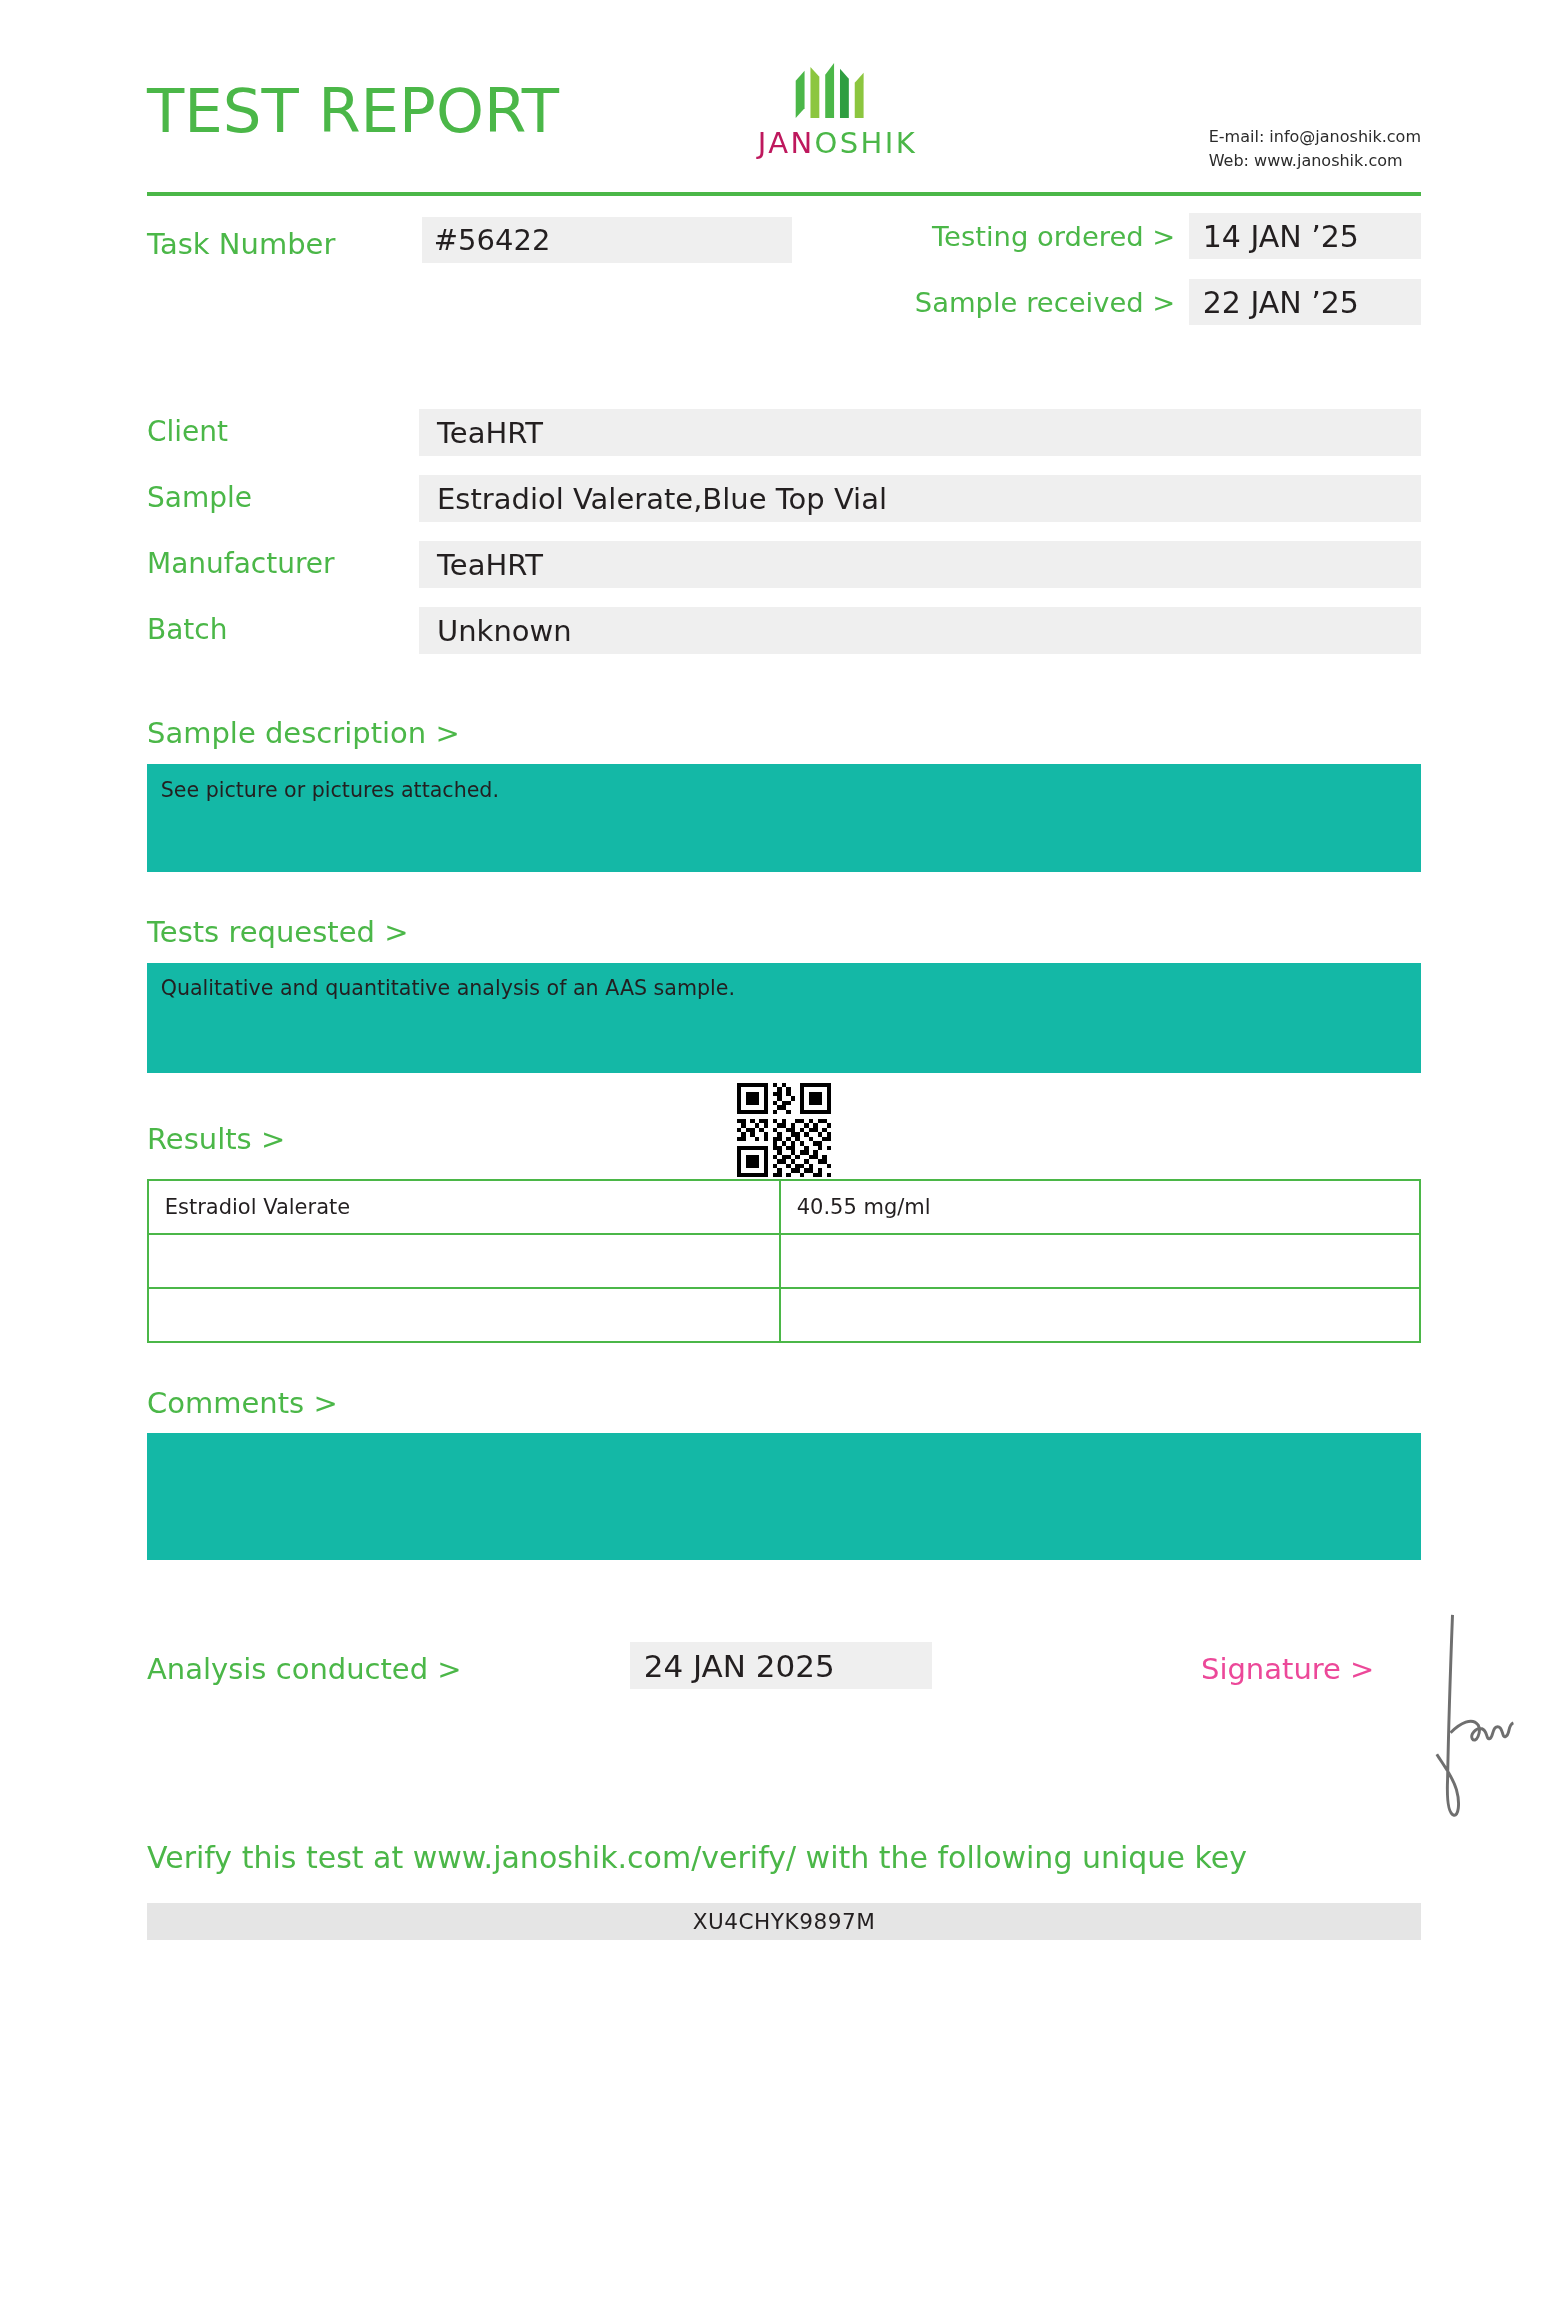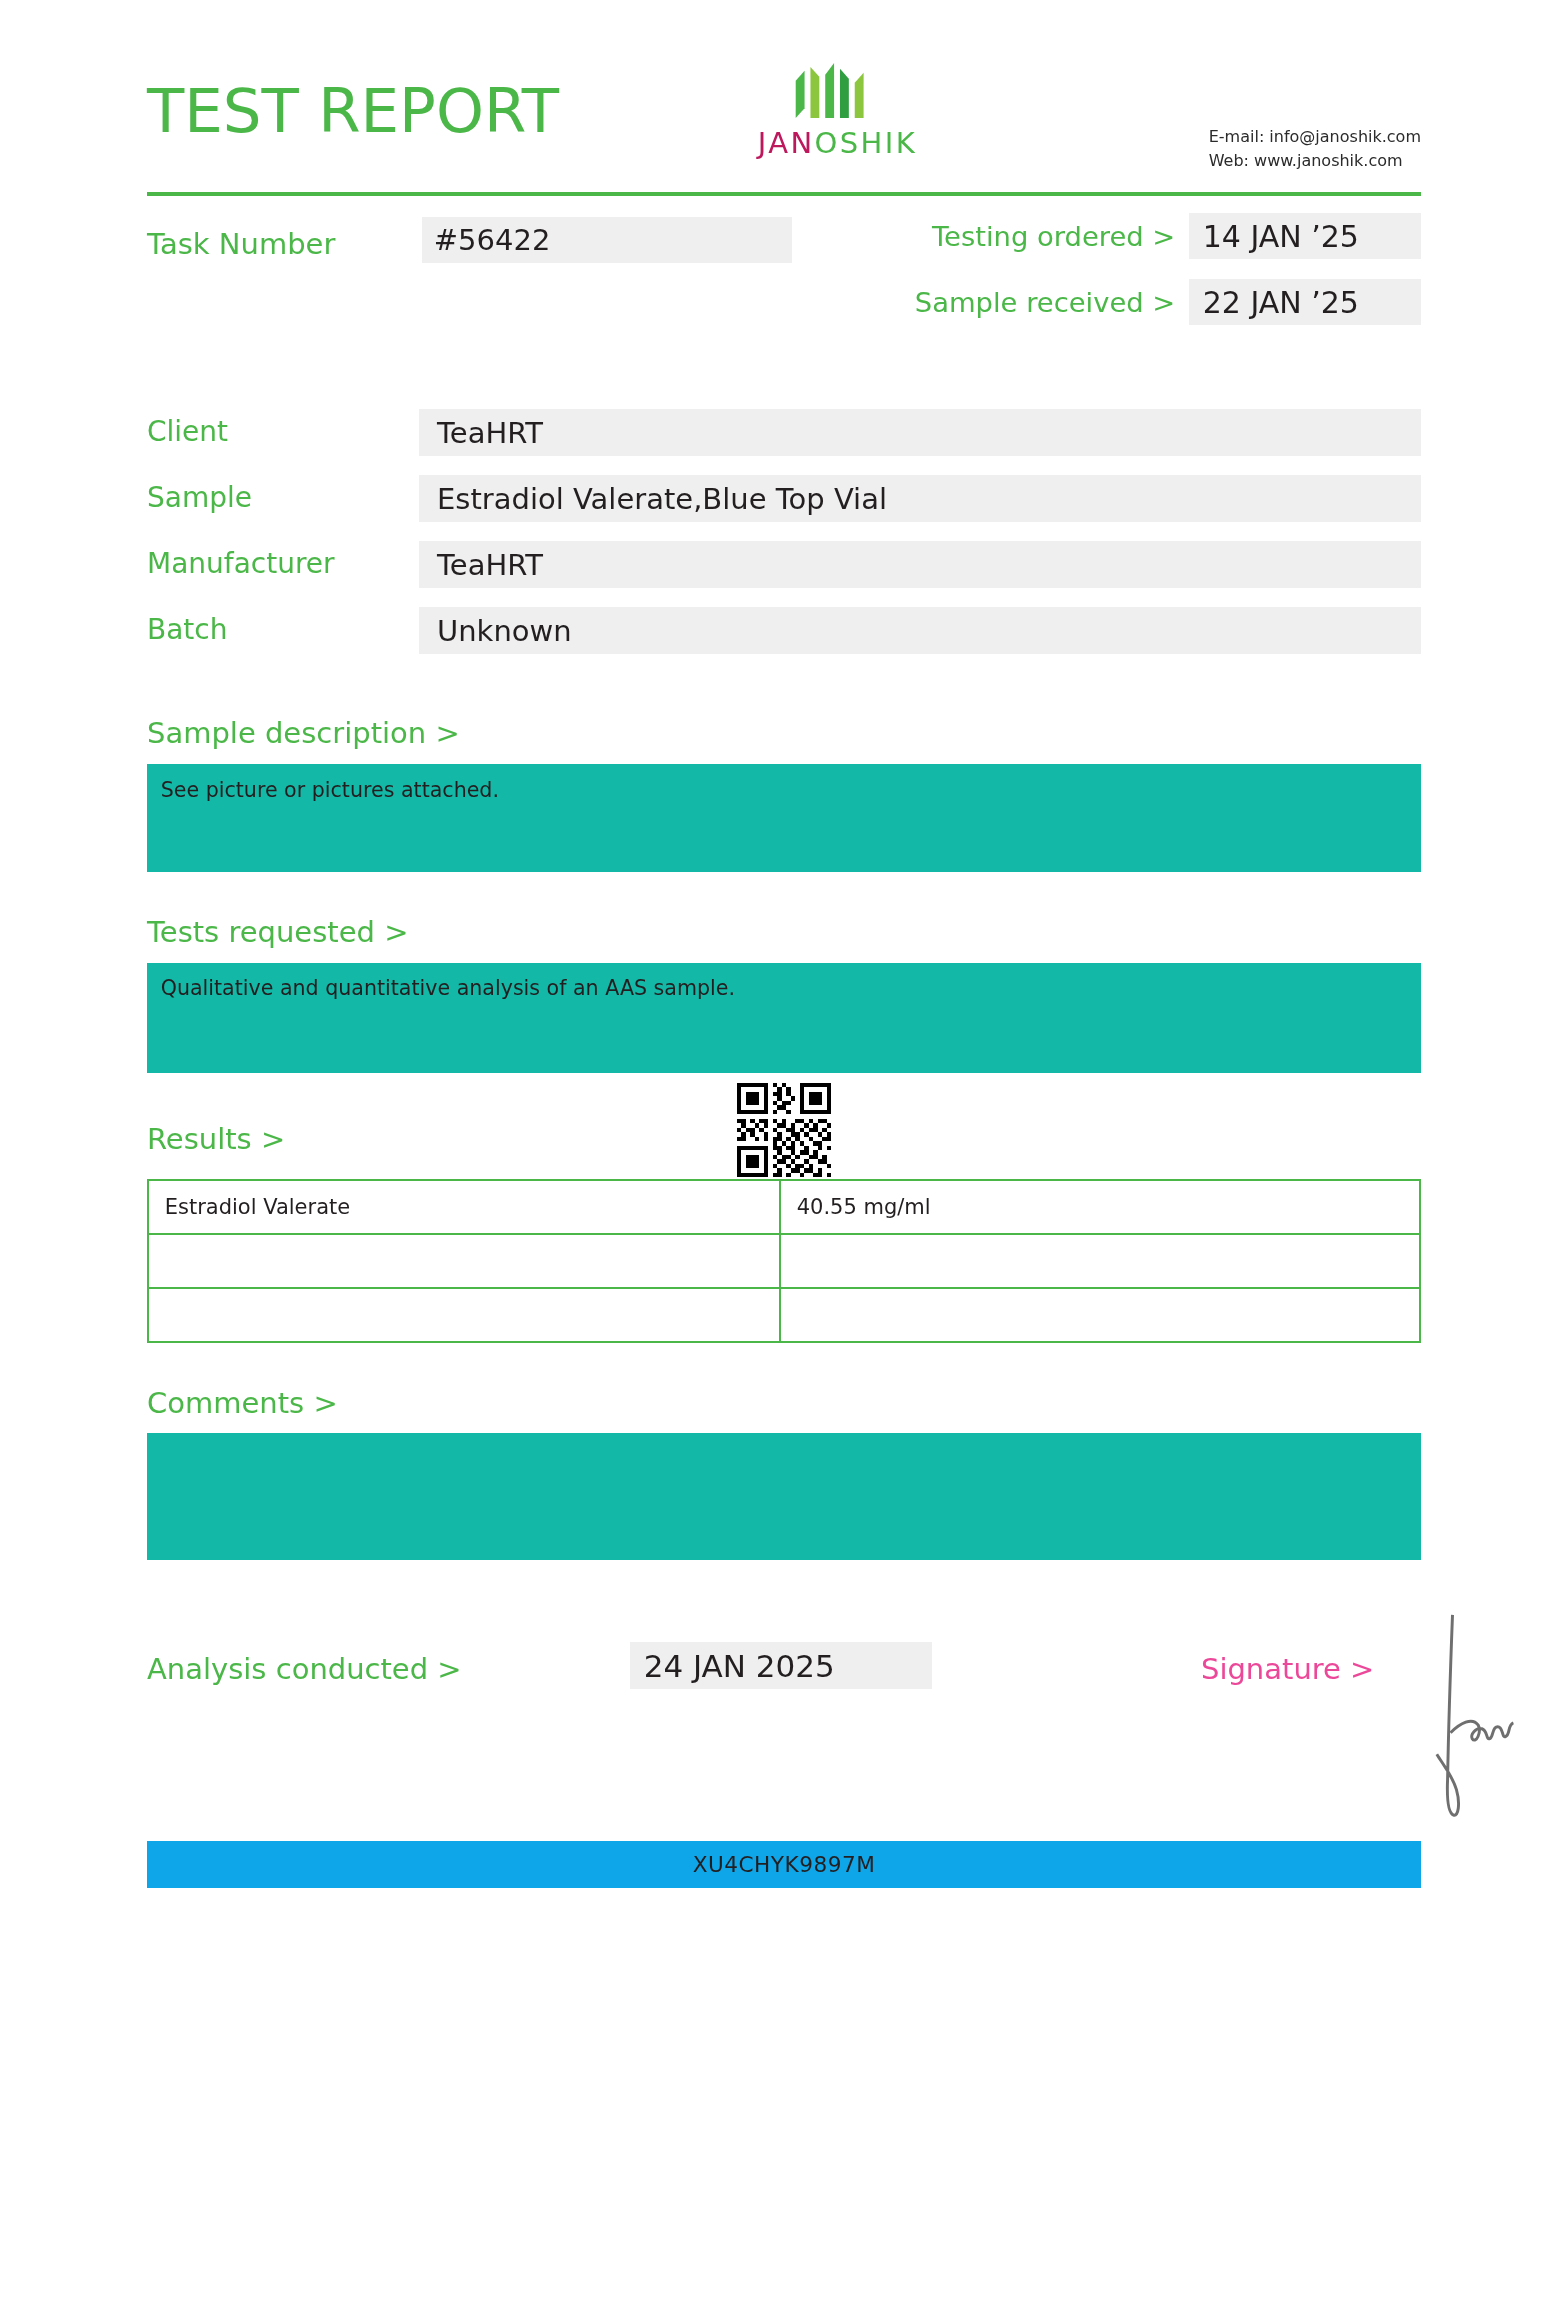--- a/index.html
+++ b/index.html
@@ -247,23 +247,23 @@
     left: 1274px;
     top: -29px;
   }
   .verify {
     color: #4bb748;
     font-size: 30px;
     margin-top: 37px;
     text-align: left;
   }
   .key-box {
-    background: #0ea5e9;
-    height: 47px;
-    margin-top: 38px;
+    background: #e5e5e5;
+    height: 37px;
+    margin-top: 28px;
     display: flex;
     align-items: center;
     justify-content: center;
     font-size: 21.6px;
     letter-spacing: 0.5px;
   }
 </style>
 </head>
 <body>
 
@@ -474,16 +474,17 @@
   <div class="analysis-row">
     <div class="analysis-label">Analysis conducted &gt;</div>
     <div class="analysis-value">24 JAN 2025</div>
     <div class="signature-label">Signature &gt;</div>
     <svg class="signature-img" width="118" height="216" viewBox="0 0 120 220">
       <path d="M32 8 C30 60 28 120 27 175 C26 198 28 210 33 212 C38 214 40 200 36 186 C32 172 22 160 16 150" fill="none" stroke="#6f6f6f" stroke-width="3"></path>
       <path d="M30 128 C40 118 52 112 58 120 C62 127 56 140 52 134 C50 130 56 122 62 124 C68 126 66 136 70 134 C74 132 72 122 78 122 C84 122 82 134 86 132 C91 130 88 120 94 118" fill="none" stroke="#6f6f6f" stroke-width="3"></path>
     </svg>
   </div>
 
+  <div class="verify">Verify this test at www.janoshik.com/verify/ with the following unique key</div>
   <div class="key-box">XU4CHYK9897M</div>
 
 </div>
 
 
 </body></html>

